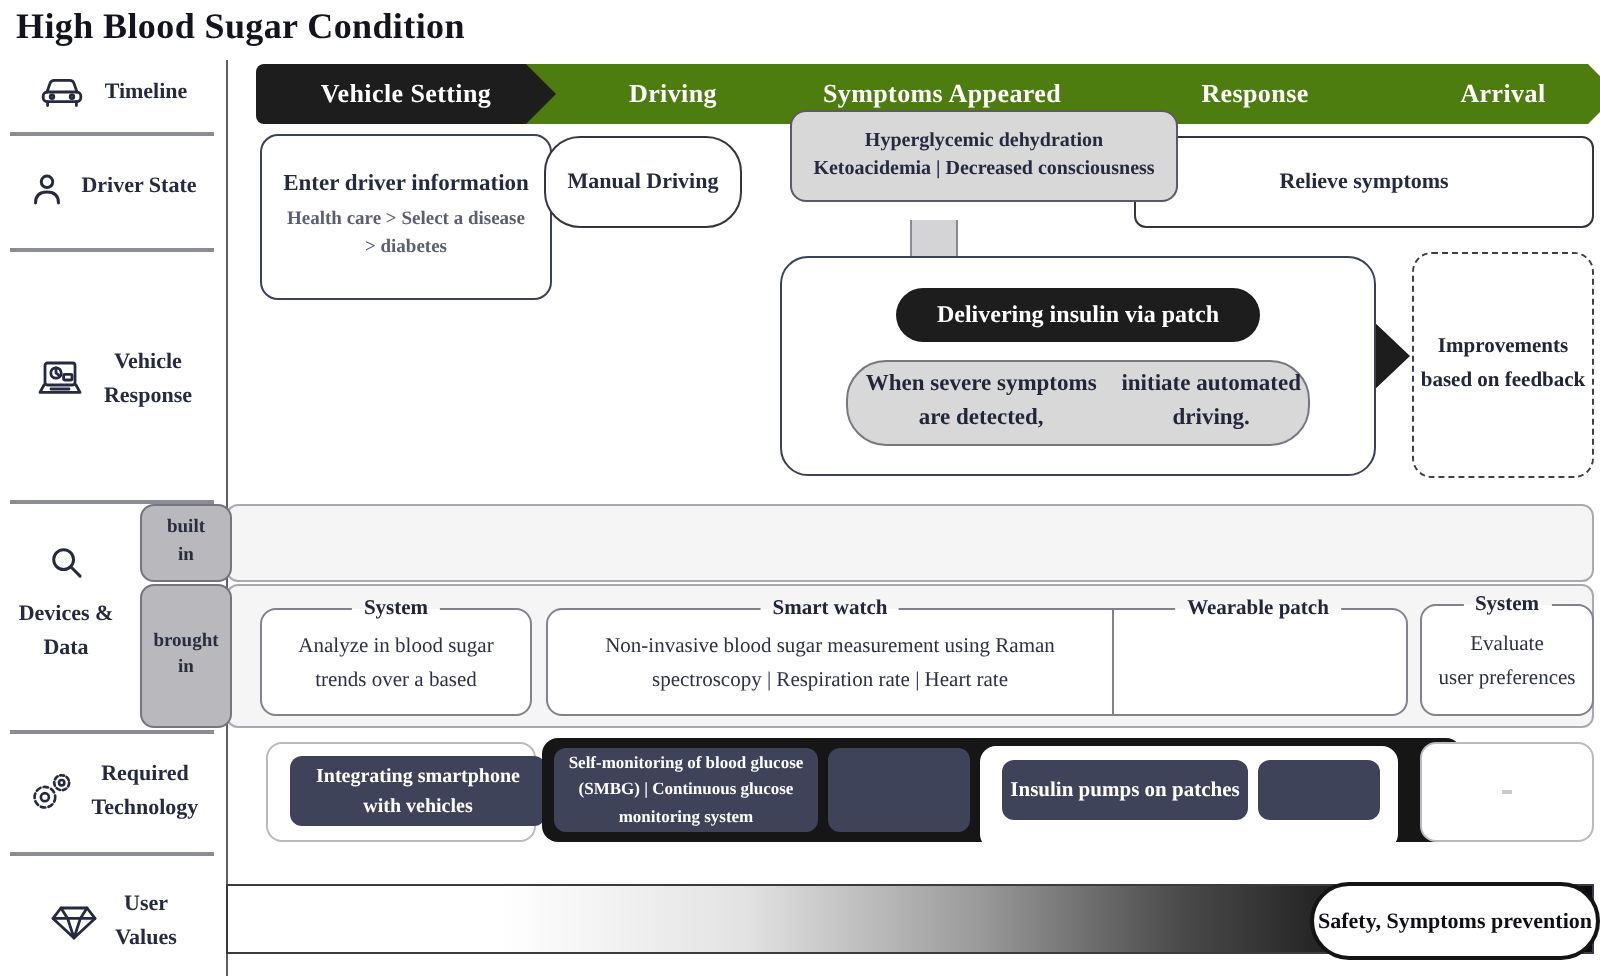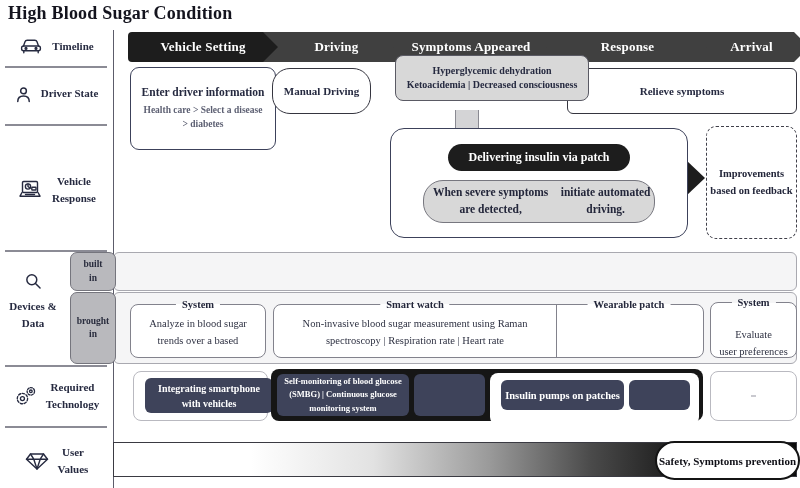--- a/index.html
+++ b/index.html
@@ -14,21 +14,21 @@
   .side-label{font-size:11px;font-weight:bold;color:#262a40;text-align:center;line-height:1.55;}
   .icon svg{display:block;}
   .icon path,.icon rect,.icon circle{fill:none;stroke:#262a40;stroke-width:1.4;
         stroke-linecap:round;stroke-linejoin:round;}
   
   .chev{position:absolute;top:32px;height:30px;display:flex;align-items:center;justify-content:center;
         color:#fff;font-weight:bold;font-size:13px;letter-spacing:.2px;}
   .chev-first{background:#1d1d1d;border-radius:4px 0 0 4px;
         clip-path:polygon(0 0,calc(100% - 15px) 0,100% 50%,calc(100% - 15px) 100%,0 100%);
         padding-right:10px;}
-  .chev-next{background:#404040;
+  .chev-next{background:#4d7c0f;
         clip-path:polygon(0 0,calc(100% - 15px) 0,100% 50%,calc(100% - 15px) 100%,0 100%,15px 50%);
         padding-left:8px;padding-right:6px;}
   
   .box{position:absolute;background:#fff;border:1.4px solid #3c415a;border-radius:7px;
        display:flex;flex-direction:column;align-items:center;justify-content:center;text-align:center;}
   .box-dark-border{border-color:#35353f;}
   .gray-box{background:#d8d8d8;border:1.3px solid #5a5a64;}
   .bold-11{font-size:11px;font-weight:bold;}
   .bold-10{font-size:10px;font-weight:bold;line-height:1.45;}
   .sub-text{font-size:9.5px;color:#5c5f72;font-weight:bold;line-height:1.5;margin-top:5px;}
@@ -231,34 +231,34 @@
     <span class="legend" style="left:355px;">Wearable patch</span>
     <div class="divider-v" style="left:282px;"></div>
     <div class="dev-text" style="top:11px;width:282px;left:0;">
       <span style="display:block">Non-invasive blood sugar measurement using Raman</span>
       <span style="display:block">spectroscopy | Respiration rate | Heart rate</span>
     </div>
   </div>
 
   <div class="dev-box" style="left:710px;top:302px;width:85px;height:54px;">
     <span class="legend" style="left:50%;">System</span>
-    <div class="dev-text" style="top:24px;">
+    <div class="dev-text" style="top:12px;">
       <span style="display:block">Evaluate</span>
       <span style="display:block">user preferences</span>
     </div>
   </div>
 
   <div class="abs tech-white" style="left:133px;top:371px;width:133px;height:48px;">
     <div class="pill-navy" style="left:11px;top:6px;width:128px;height:35px;font-size:10px;line-height:1.5;">
       <span>Integrating smartphone</span>
       <span>with vehicles</span>
     </div>
   </div>
 
-  <div class="abs tech-black" style="left:271px;top:369px;width:432px;height:52px;">
+  <div class="abs tech-black" style="left:271px;top:369px;width:432px;height:52px;padding-left:28px;">
     <div class="pill-navy" style="left:6px;top:5px;width:132px;height:42px;font-size:8.5px;line-height:1.55;">
       <span>Self-monitoring of blood glucose</span>
       <span>(SMBG) | Continuous glucose</span>
       <span>monitoring system</span>
     </div>
     <div class="pill-navy" style="left:143px;top:5px;width:71px;height:42px;"></div>
     <div class="tech-inner-white" style="left:219px;top:4px;width:209px;height:52px;">
       <div class="pill-navy" style="left:11px;top:7px;width:123px;height:30px;font-size:10.5px;">Insulin pumps on patches</div>
       <div class="pill-navy" style="left:139px;top:7px;width:61px;height:30px;"></div>
     </div>

